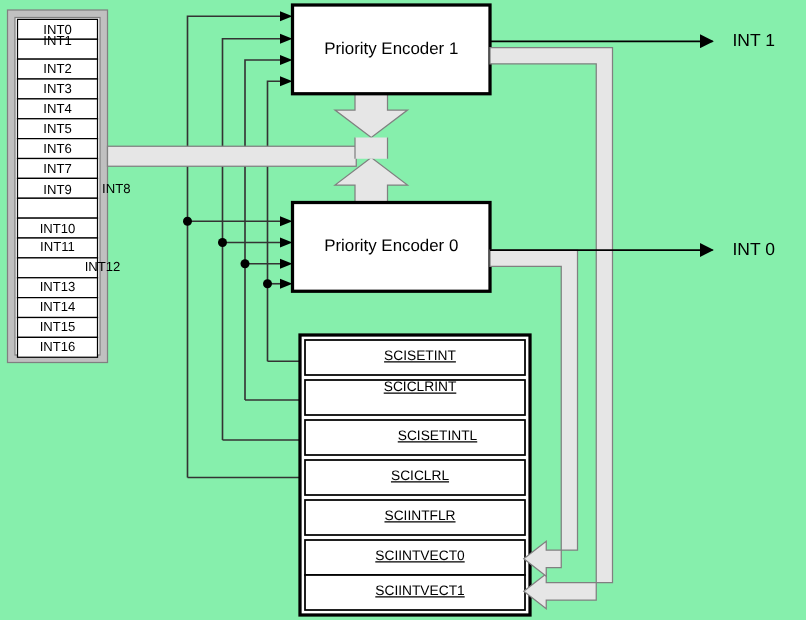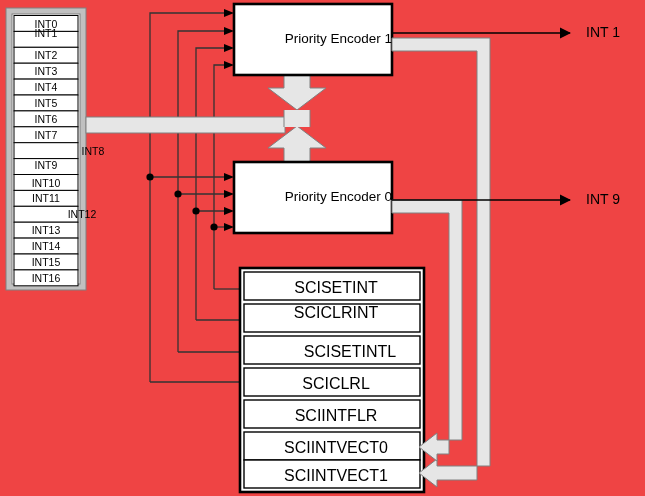--- a/index.html
+++ b/index.html
@@ -4,21 +4,21 @@
 <style>
   html, body {
     margin: 0;
     padding: 0;
     background: #ffffff;
   }
   #diagram-root {
     position: relative;
     width: 645px;
     height: 496px;
-    background: #ef4444;
+    background: #86efac;
     font-family: "Liberation Sans", sans-serif;
     overflow: hidden;
   }
   svg.layer {
     position: absolute;
     left: 0;
     top: 0;
     width: 645px;
     height: 496px;
   }
@@ -31,27 +31,28 @@
     user-select: none;
   }
   .int-cell-label {
     font-size: 10.5px;
     line-height: 14px;
     text-align: center;
     width: 66px;
   }
   .encoder-label {
     font-size: 13.5px;
-    text-align: right;
+    text-align: center;
     width: 158px;
   }
   .reg-label {
-    font-size: 16px;
+    font-size: 11px;
     text-align: center;
     width: 184px;
+    text-decoration: underline;
   }
   .out-label {
     font-size: 14px;
   }
 </style>
 </head>
 <body>
 
 <div id="diagram-root">
 
@@ -184,36 +185,36 @@
 
   <div class="lbl int-cell-label" style="left:13px; top:16.5px;">INT0</div>
   <div class="lbl int-cell-label" style="left:13px; top:26px;">INT1</div>
   <div class="lbl int-cell-label" style="left:13px; top:48.3px;">INT2</div>
   <div class="lbl int-cell-label" style="left:13px; top:64.2px;">INT3</div>
   <div class="lbl int-cell-label" style="left:13px; top:80.1px;">INT4</div>
   <div class="lbl int-cell-label" style="left:13px; top:96.0px;">INT5</div>
   <div class="lbl int-cell-label" style="left:13px; top:111.9px;">INT6</div>
   <div class="lbl int-cell-label" style="left:13px; top:127.8px;">INT7</div>
   <div class="lbl int-cell-label" style="left:13px; top:143.7px;padding-left:47px;">INT8</div>
-  <div class="lbl int-cell-label" style="left:13px; top:158px;">INT9</div>
+  <div class="lbl int-cell-label" style="left:13px; top:145px;">INT9</div>
   <div class="lbl int-cell-label" style="left:13px; top:175.5px;">INT10</div>
   <div class="lbl int-cell-label" style="left:13px; top:191.4px;">INT11</div>
   <div class="lbl int-cell-label" style="left:13px; top:207.3px;padding-left:36px;">INT12</div>
   <div class="lbl int-cell-label" style="left:13px; top:223.2px;">INT13</div>
   <div class="lbl int-cell-label" style="left:13px; top:239.1px;">INT14</div>
   <div class="lbl int-cell-label" style="left:13px; top:255.0px;">INT15</div>
   <div class="lbl int-cell-label" style="left:13px; top:270.9px;">INT16</div>
 
   <div class="lbl encoder-label" style="left:234px; top:31px;">Priority Encoder 1</div>
   <div class="lbl encoder-label" style="left:234px; top:189px;">Priority Encoder 0</div>
 
   <div class="lbl reg-label" style="left:244px; top:279px;">SCISETINT</div>
   <div class="lbl reg-label" style="left:244px; top:304px;">SCICLRINT</div>
   <div class="lbl reg-label" style="left:258px; top:343px;">SCISETINTL</div>
   <div class="lbl reg-label" style="left:244px; top:375px;">SCICLRL</div>
   <div class="lbl reg-label" style="left:244px; top:407px;">SCIINTFLR</div>
   <div class="lbl reg-label" style="left:244px; top:439px;">SCIINTVECT0</div>
   <div class="lbl reg-label" style="left:244px; top:467px;">SCIINTVECT1</div>
 
   <div class="lbl out-label" style="left:586px; top:24px;">INT 1</div>
-  <div class="lbl out-label" style="left:586px; top:191px;">INT 9</div>
+  <div class="lbl out-label" style="left:586px; top:191px;">INT 0</div>
 
 </div>
 
 </body></html>

